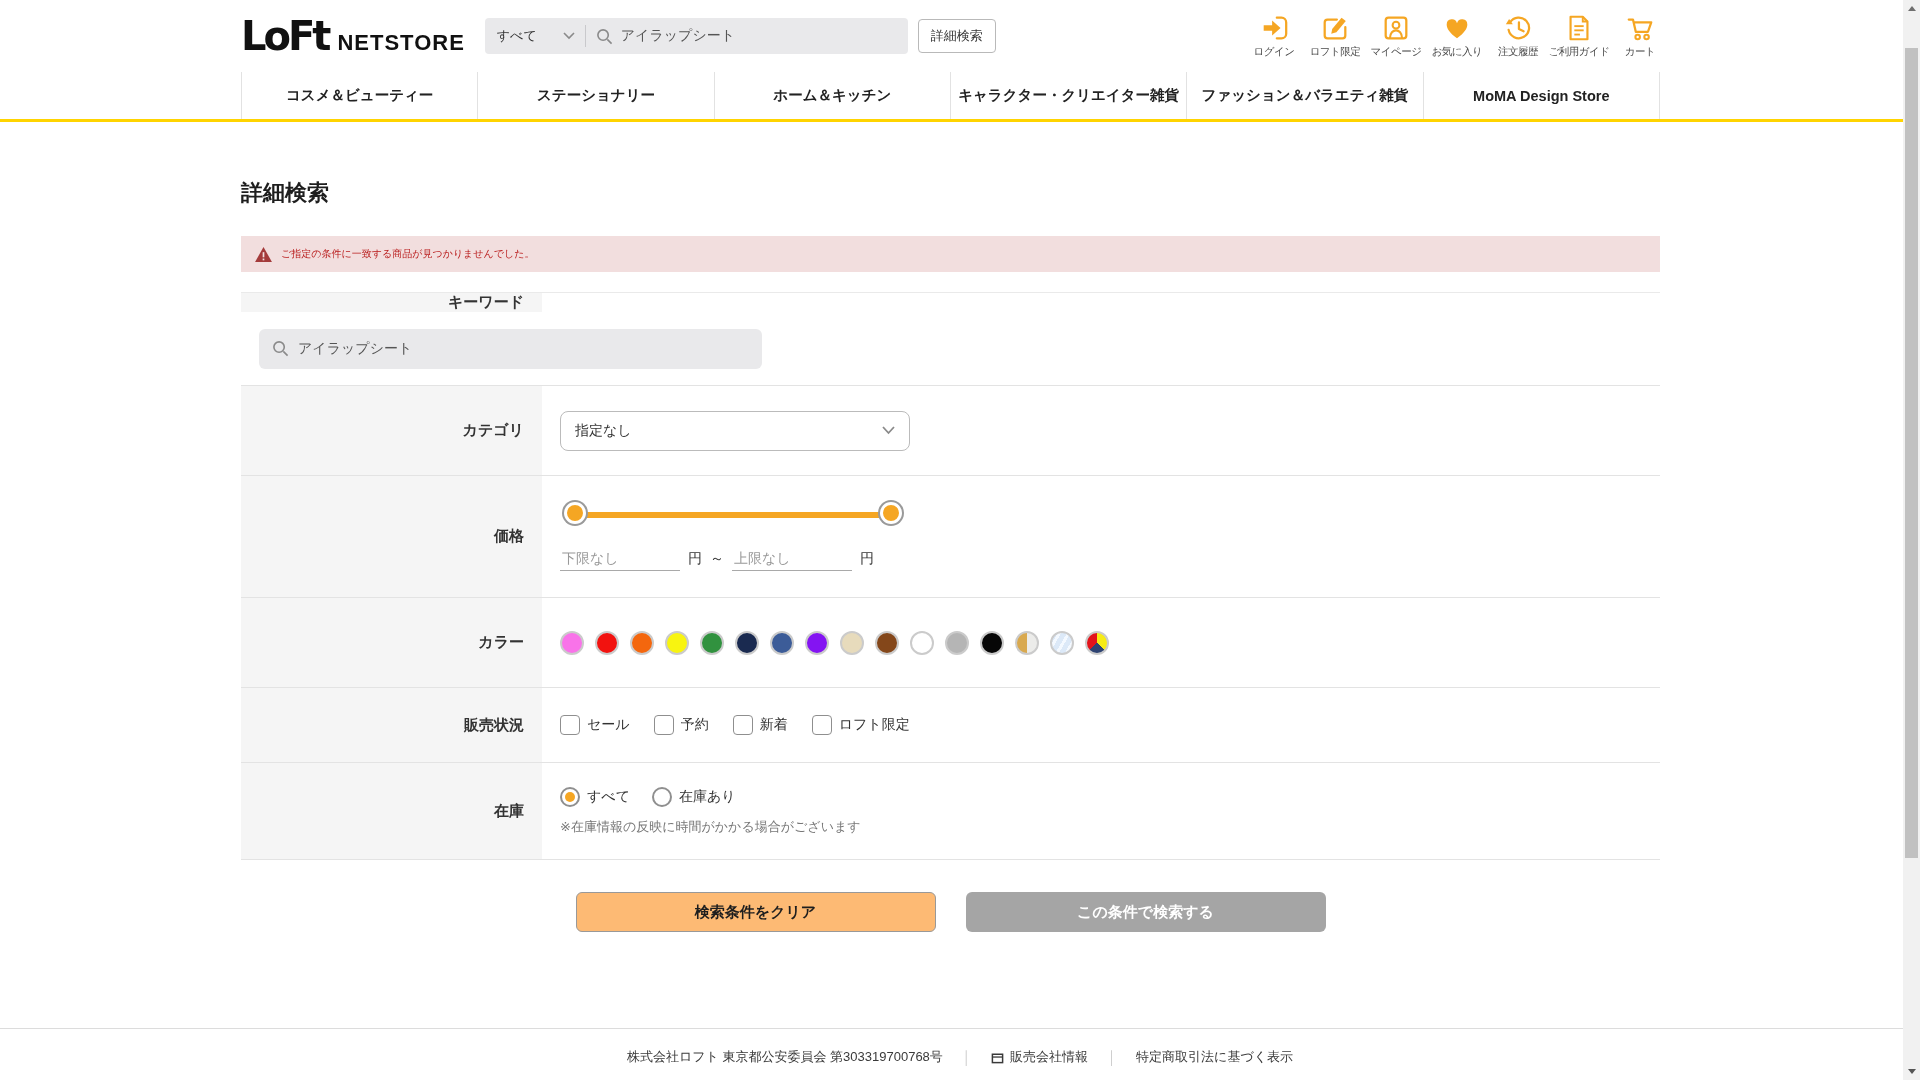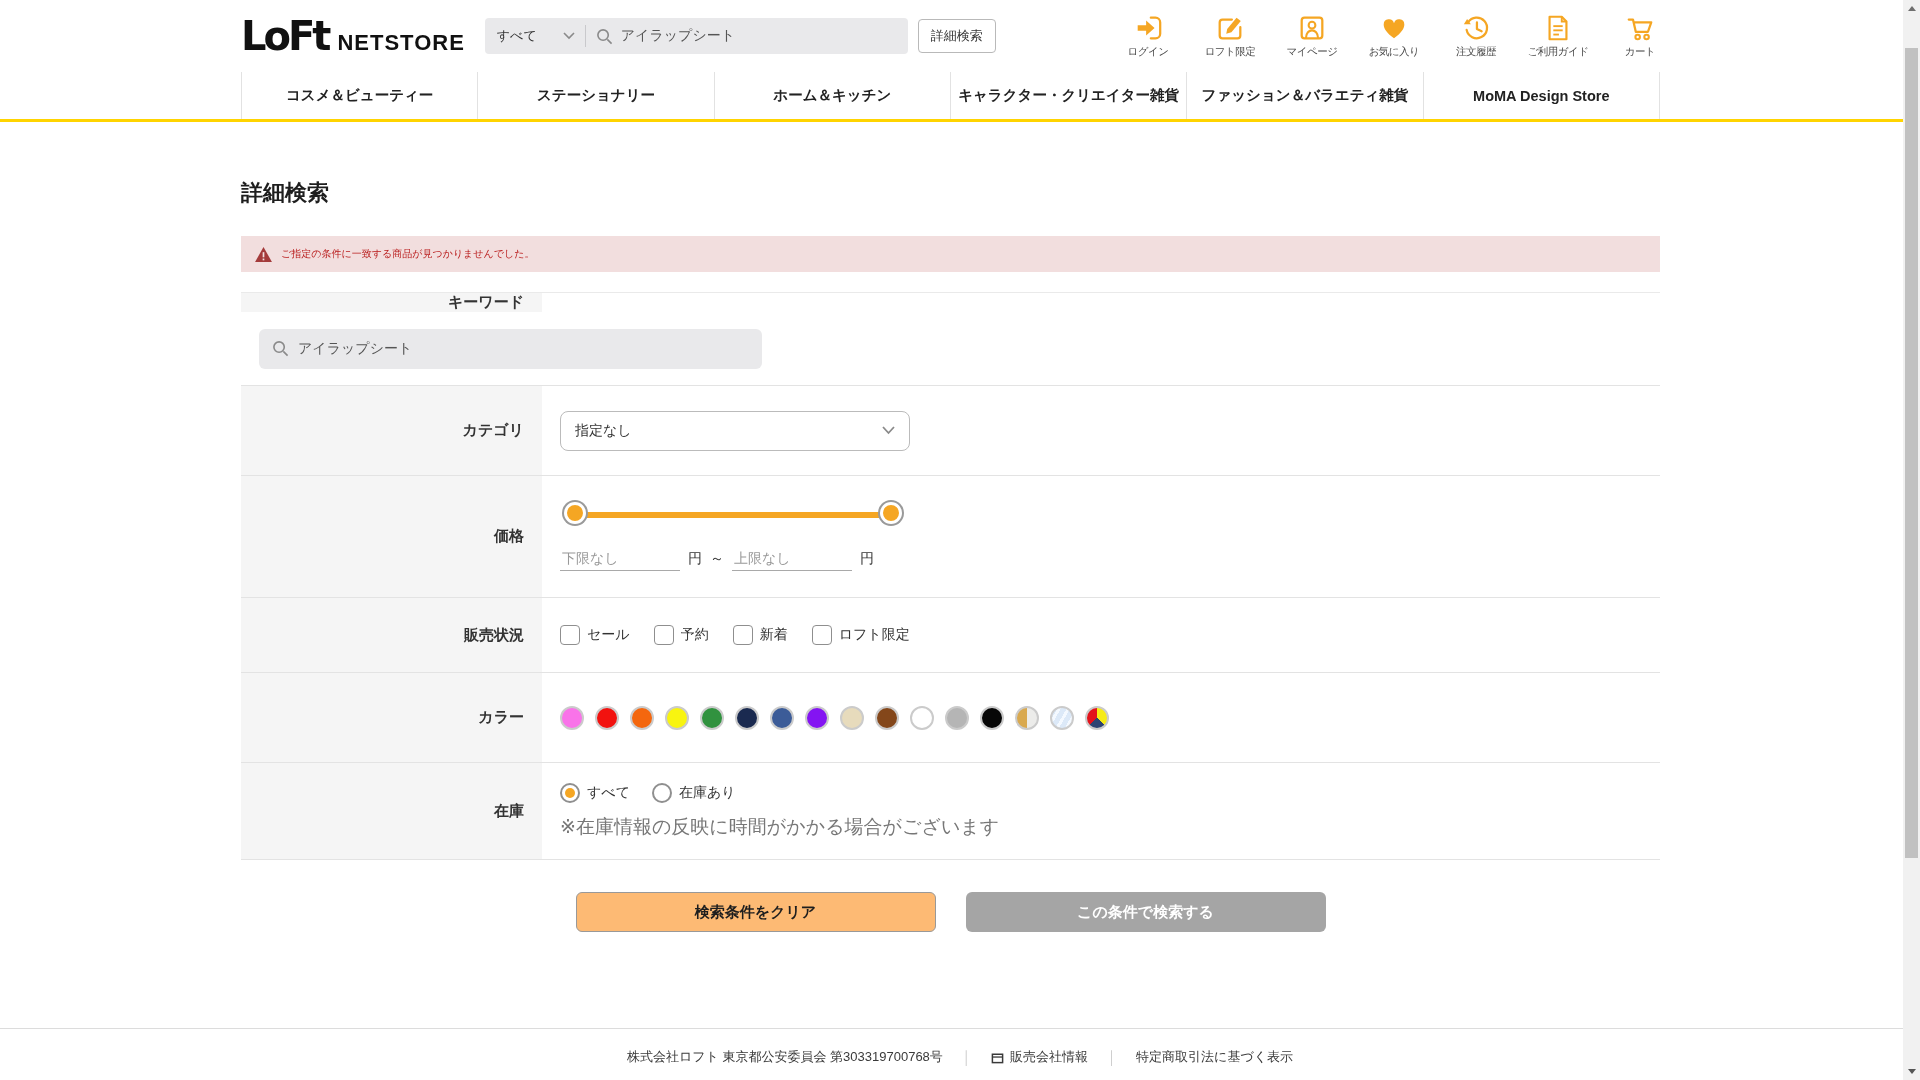--- a/index.html
+++ b/index.html
@@ -16,21 +16,21 @@
   .logo-net  { font-size:22px; font-weight:800; letter-spacing:1px; color:#111; }
 
   .search-bar { margin-left:20px; width:423px; height:36px; background:#E9E9EB; border-radius:4px; display:flex; align-items:center; }
   .search-cat { display:flex; align-items:center; gap:26px; padding:0 10px 0 12px; height:100%; cursor:pointer; }
   .search-cat-label { font-size:13px; color:#333; }
   .search-divider { width:1px; height:22px; background:#C9C9CC; }
   .search-input-wrap { display:flex; align-items:center; gap:8px; padding-left:10px; flex:1; }
   .search-input { border:none; background:transparent; outline:none; font-size:14px; color:#555; width:250px; font-family:inherit; }
   .adv-btn { margin-left:10px; height:34px; padding:0 12px; background:#fff; border:1px solid #B9B9B9; border-radius:4px; font-size:13px; color:#333; cursor:pointer; font-family:inherit; }
 
-  .quick-links { margin-left:auto; margin-right:252px; display:flex; gap:26px;align-items:flex-end; }
+  .quick-links { margin-left:auto; margin-right:252px; display:flex; gap:5px;align-items:flex-end; }
   .quick-link { display:flex; flex-direction:column; align-items:center; width:56px; cursor:pointer; }
   .quick-link svg { width:30px; height:30px; }
   .quick-label { margin-top:2px; font-size:10.5px; color:#4a4a4a; letter-spacing:-0.5px; white-space:nowrap; }
 
   nav { height:50px; border-bottom:3px solid #FFD400;font-weight:bold; }
   .nav-inner { height:47px; margin-left:241px; width:1419px; display:flex; }
   .nav-item { flex:1; display:flex; align-items:center; justify-content:center; border-left:1px solid #E2E2E2; font-size:14.5px; color:#222; cursor:pointer; }
   .nav-item:last-child { border-right:1px solid #E2E2E2; }
 
   
@@ -76,21 +76,21 @@
   .check-item { display:flex; align-items:center; gap:7px; cursor:pointer; }
   .checkbox { width:20px; height:20px; border:1.5px solid #8F8F8F; border-radius:4px; background:#fff; display:inline-block; }
   .check-label { font-size:14px; color:#333; }
 
   .stock-area { display:flex; flex-direction:column; justify-content:center; gap:11px; }
   .radio-row { display:flex; gap:22px; align-items:center; }
   .radio-item { display:flex; align-items:center; gap:7px; cursor:pointer; }
   .radio { width:20px; height:20px; border:2px solid #8F8F8F; border-radius:50%; background:#fff; position:relative; display:inline-block; }
   .radio.selected::after { content:""; position:absolute; inset:3px; background:#F5A623; border-radius:50%; }
   .radio-label { font-size:14px; color:#333; }
-  .stock-note { font-size:19px; color:#777; }
+  .stock-note { font-size:13px; color:#777; }
 
   .actions { margin-top:32px; width:1419px; display:flex; justify-content:center; gap:30px; }
   .btn-clear { width:360px; height:40px; background:#fdba74; border:1px solid #999; border-radius:6px; font-size:15px; font-weight:bold; color:#1e1e1e; cursor:pointer; font-family:inherit; }
   .btn-search { width:360px; height:40px; background:#A5A5A5; border:none; border-radius:6px; font-size:15px; font-weight:bold; color:#fff; cursor:pointer; font-family:inherit; }
 
   
   footer { margin-top:96px; border-top:1px solid #DCDCDC; padding:19px 0; }
   .footer-inner { display:flex; justify-content:center; align-items:center; gap:20px; font-size:13px; color:#3a3a3a; }
   .footer-sep { color:#CCC; font-size:13px; }
   .footer-link { display:flex; align-items:center; gap:6px; cursor:pointer; }
@@ -252,20 +252,44 @@
             <div class="slider-handle max"></div>
           </div>
           <div class="price-inputs">
             <input class="price-input" type="text" placeholder="下限なし" style="">
             <span class="price-unit">円</span>
             <span class="price-sep">～</span>
             <input class="price-input" type="text" placeholder="上限なし" style="">
             <span class="price-unit">円</span>
           </div>
         </div>
+      </div>
+    </div>
+
+    <div class="form-row row-color">
+      <div class="form-label-cell">カラー</div>
+      <div class="form-content-cell">
+        <div class="swatch-row">
+            <div class="swatch" style="background: rgb(249, 115, 233);"></div>
+            <div class="swatch" style="background: rgb(242, 18, 15);"></div>
+            <div class="swatch" style="background: rgb(244, 103, 14);"></div>
+            <div class="swatch" style="background: rgb(248, 244, 16);"></div>
+            <div class="swatch" style="background: rgb(49, 146, 63);"></div>
+            <div class="swatch" style="background: rgb(26, 42, 80);"></div>
+            <div class="swatch" style="background: rgb(60, 92, 152);"></div>
+            <div class="swatch" style="background: rgb(132, 20, 242);"></div>
+            <div class="swatch" style="background: rgb(231, 219, 188);"></div>
+            <div class="swatch" style="background: rgb(132, 71, 26);"></div>
+            <div class="swatch" style="background: rgb(255, 255, 255);"></div>
+            <div class="swatch" style="background: rgb(181, 181, 181);"></div>
+            <div class="swatch" style="background: rgb(7, 7, 7);"></div>
+            <div class="swatch" style="background: linear-gradient(90deg, rgb(217, 169, 79) 0px, rgb(217, 169, 79) 50%, rgb(236, 236, 234) 50%, rgb(236, 236, 234) 100%);"></div>
+            <div class="swatch" style="background: repeating-linear-gradient(120deg, rgb(220, 233, 248) 0px, rgb(220, 233, 248) 5px, rgb(244, 249, 255) 5px, rgb(244, 249, 255) 8px);"></div>
+            <div class="swatch" style="background: conic-gradient(rgb(246, 235, 22) 0deg, rgb(246, 235, 22) 135deg, rgb(46, 67, 114) 135deg, rgb(46, 67, 114) 225deg, rgb(227, 19, 27) 225deg, rgb(227, 19, 27) 360deg);"></div>
+          </div>
       </div>
     </div>
 
     <div class="form-row row-sales">
       <div class="form-label-cell">販売状況</div>
       <div class="form-content-cell">
         <div class="check-row">
             <label class="check-item">
               <span class="checkbox"></span>
               <span class="check-label">セール</span>
@@ -279,44 +303,20 @@
               <span class="check-label">新着</span>
             </label>
             <label class="check-item">
               <span class="checkbox"></span>
               <span class="check-label">ロフト限定</span>
             </label>
           </div>
       </div>
     </div>
 
-    <div class="form-row row-color">
-      <div class="form-label-cell">カラー</div>
-      <div class="form-content-cell">
-        <div class="swatch-row">
-            <div class="swatch" style="background: rgb(249, 115, 233);"></div>
-            <div class="swatch" style="background: rgb(242, 18, 15);"></div>
-            <div class="swatch" style="background: rgb(244, 103, 14);"></div>
-            <div class="swatch" style="background: rgb(248, 244, 16);"></div>
-            <div class="swatch" style="background: rgb(49, 146, 63);"></div>
-            <div class="swatch" style="background: rgb(26, 42, 80);"></div>
-            <div class="swatch" style="background: rgb(60, 92, 152);"></div>
-            <div class="swatch" style="background: rgb(132, 20, 242);"></div>
-            <div class="swatch" style="background: rgb(231, 219, 188);"></div>
-            <div class="swatch" style="background: rgb(132, 71, 26);"></div>
-            <div class="swatch" style="background: rgb(255, 255, 255);"></div>
-            <div class="swatch" style="background: rgb(181, 181, 181);"></div>
-            <div class="swatch" style="background: rgb(7, 7, 7);"></div>
-            <div class="swatch" style="background: linear-gradient(90deg, rgb(217, 169, 79) 0px, rgb(217, 169, 79) 50%, rgb(236, 236, 234) 50%, rgb(236, 236, 234) 100%);"></div>
-            <div class="swatch" style="background: repeating-linear-gradient(120deg, rgb(220, 233, 248) 0px, rgb(220, 233, 248) 5px, rgb(244, 249, 255) 5px, rgb(244, 249, 255) 8px);"></div>
-            <div class="swatch" style="background: conic-gradient(rgb(246, 235, 22) 0deg, rgb(246, 235, 22) 135deg, rgb(46, 67, 114) 135deg, rgb(46, 67, 114) 225deg, rgb(227, 19, 27) 225deg, rgb(227, 19, 27) 360deg);"></div>
-          </div>
-      </div>
-    </div>
-
     <div class="form-row row-stock">
       <div class="form-label-cell">在庫</div>
       <div class="form-content-cell">
         <div class="stock-area">
           <div class="radio-row">
               <label class="radio-item">
                 <span class="radio selected"></span>
                 <span class="radio-label">すべて</span>
               </label>
               <label class="radio-item">

